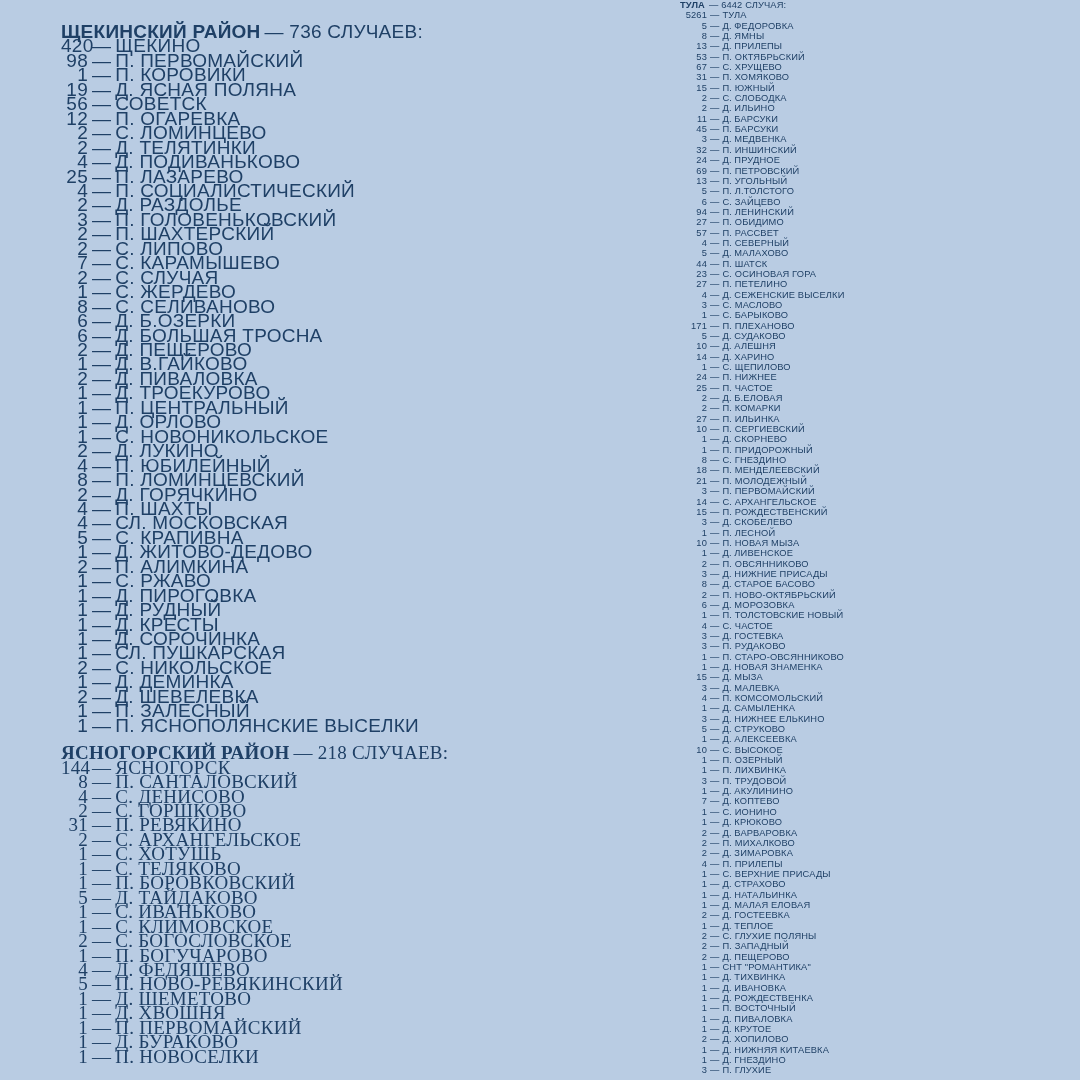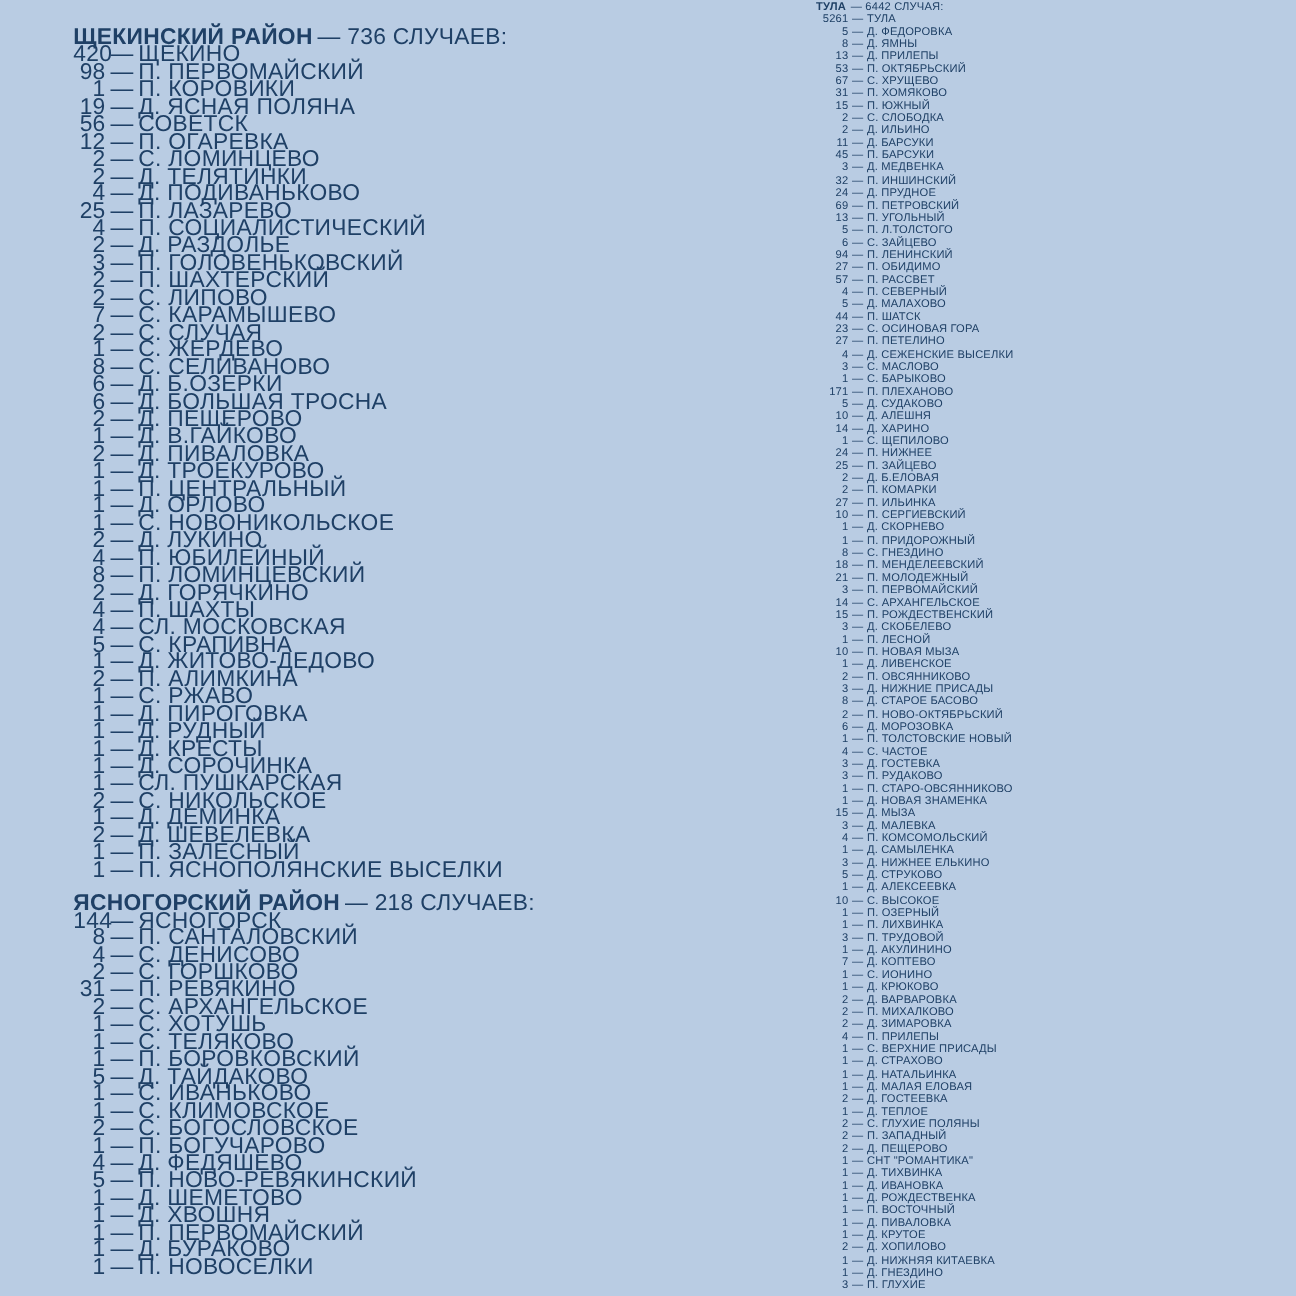--- a/index.html
+++ b/index.html
@@ -7,21 +7,21 @@
     width: 1080px; height: 1080px;
     background: #b9cce3;
     color: #1f4066;
     font-family: "Liberation Sans", "DejaVu Sans", sans-serif;
     overflow: hidden;
     position: relative;
   }
   .col { position: absolute; white-space: nowrap; }
   .col-left  { left: 61px; top: 25px;  font-size: 19px;  line-height: 14.45px; letter-spacing: 0.25px; }
   .col-right { left: 680px; top: 0px; font-size: 9.3px; line-height: 10.35px; letter-spacing: 0.15px; }
-  .section + .section { margin-top: 13px; }
+  .section + .section { margin-top: 13px; font-family: Liberation Serif, serif; }
   .section-header { font-weight: 400; }
   .section-header .title { font-weight: 700; }
   .section-header .suffix { margin-left: 4px; }
   .row { display: flex; }
   .num { display: inline-block; width: 27px; text-align: right; flex: 0 0 27px; }
   .dash { margin: 0 4px; }
   .col-right .dash { margin: 0 3px; }
 </style>
 </head>
 <body>
@@ -674,21 +674,21 @@
 
   <div class="row">
     <span class="num">24</span>
     <span class="dash">—</span>
     <span class="name">П. НИЖНЕЕ</span>
   </div>
 
   <div class="row">
     <span class="num">25</span>
     <span class="dash">—</span>
-    <span class="name">П. ЗАЙЦЕВО</span>
+    <span class="name">П. ЧАСТОЕ</span>
   </div>
 
   <div class="row">
     <span class="num">2</span>
     <span class="dash">—</span>
     <span class="name">Д. Б.ЕЛОВАЯ</span>
   </div>
 
   <div class="row">
     <span class="num">2</span>

